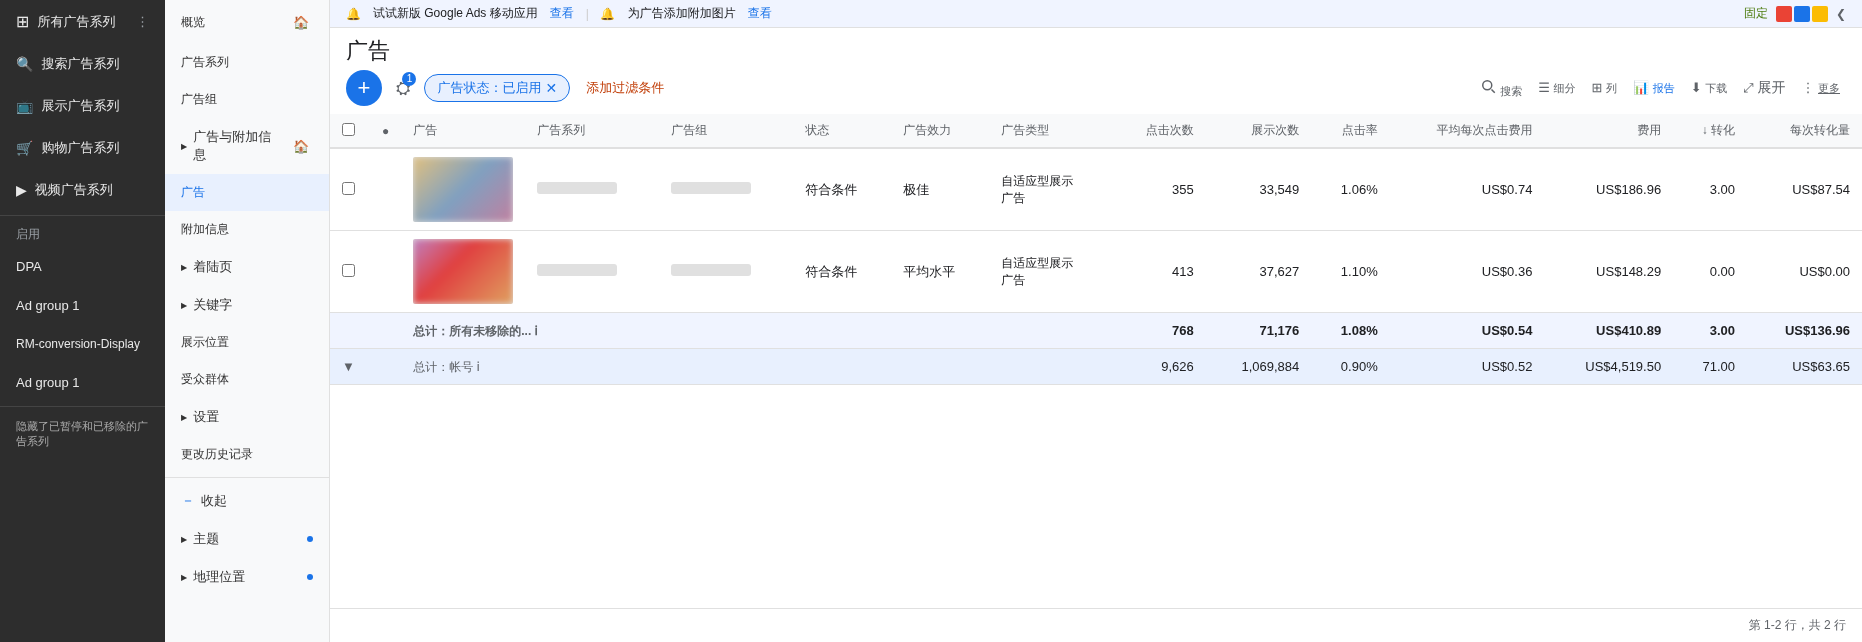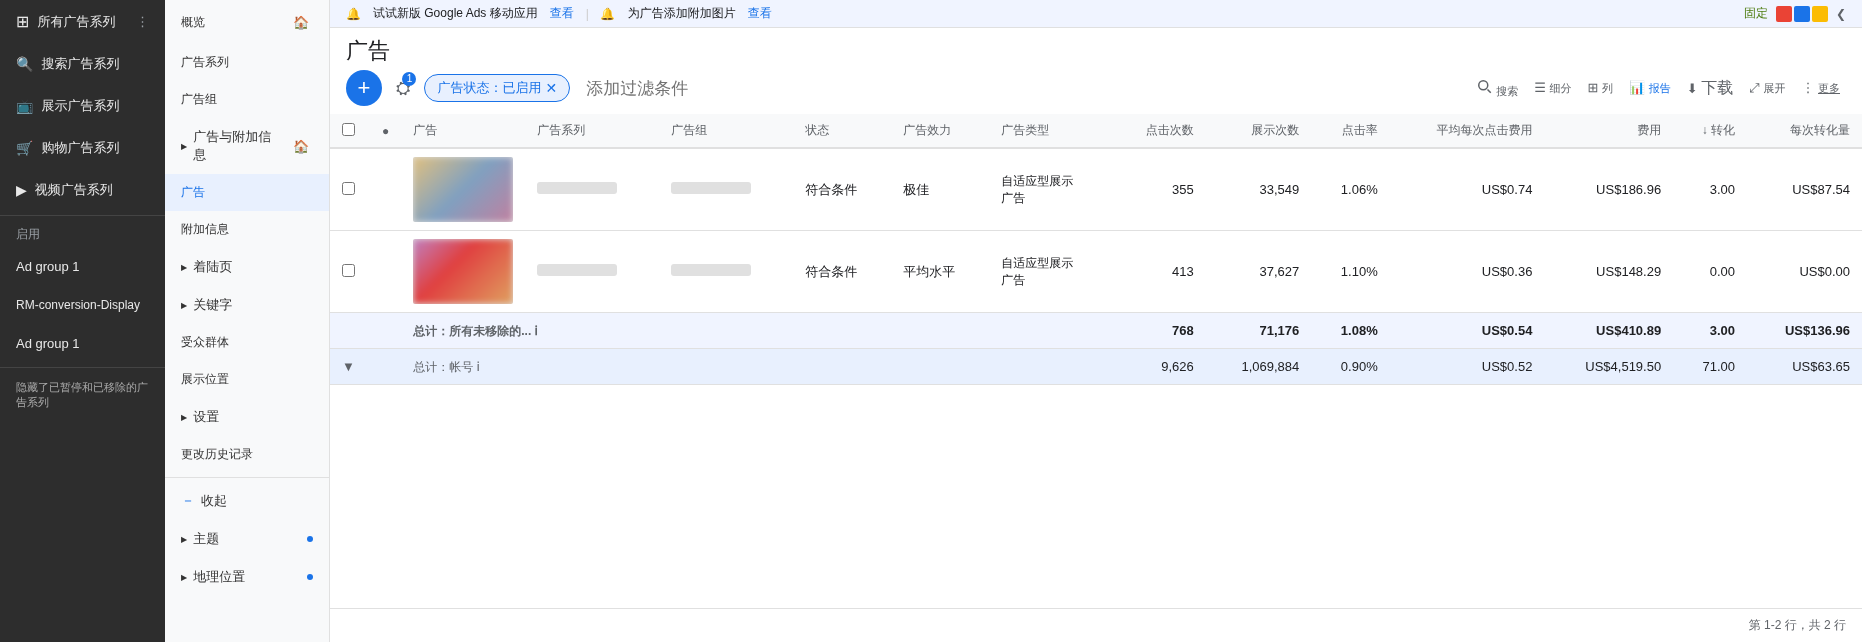--- a/index.html
+++ b/index.html
@@ -28,21 +28,21 @@
     
     
     .top-banner { background: #f0f4ff; padding: 4px 16px; display: flex; align-items: center; gap: 12px; font-size: 12px; border-bottom: 1px solid #e0e0e0; min-height: 28px; }
     .banner-link { color: #1a73e8; cursor: pointer; text-decoration: none; }
     .banner-close { margin-left: auto; cursor: pointer; color: #5f6368; }
     .page-title { font-size: 22px; font-weight: 400; color: #202124; margin-right: 8px; }
     .btn-add { background: #1a73e8; color: white; border: none; border-radius: 50%; width: 36px; height: 36px; font-size: 22px; cursor: pointer; display: flex; align-items: center; justify-content: center; }
     .btn-filter { background: transparent; border: none; cursor: pointer; color: #5f6368; padding: 6px; position: relative; }
     .filter-badge { position: absolute; top: 0; right: 0; background: #1a73e8; color: white; border-radius: 50%; width: 14px; height: 14px; font-size: 10px; display: flex; align-items: center; justify-content: center; }
     .filter-chip { background: #e8f0fe; border: 1px solid #1a73e8; border-radius: 16px; padding: 4px 12px; color: #1a73e8; font-size: 13px; cursor: pointer; display: flex; align-items: center; gap: 4px; }
-    .add-filter-btn { color: #737373; cursor: pointer; font-size: 17px; padding: 4px 8px; }
+    .add-filter-btn { color: #c2410c; cursor: pointer; font-size: 13px; padding: 4px 8px; }
     .action-icon { color: #5f6368; cursor: pointer; padding: 6px; border-radius: 4px; }
     .action-icon.active { color: #1a73e8; }
     
     
     .table-container { flex: 1; overflow: auto; }
     table { width: 100%; border-collapse: collapse; font-size: 13px; }
     th { background: #f8f9fa; padding: 8px 12px; text-align: left; font-weight: 500; color: #5f6368; border-bottom: 2px solid #e0e0e0; white-space: nowrap; position: sticky; top: 0; z-index: 10; font-size: 12px; }
     td { padding: 8px 12px; border-bottom: 1px solid #e0e0e0; color: #202124; vertical-align: middle; }
     .checkbox-col { width: 40px; }
     .status-dot-col { width: 30px; }
@@ -104,20 +104,23 @@
       <span style="font-size:14px;">🛒</span>
       <span>购物广告系列</span>
     </div>
     <div class="sidebar-item">
       <span style="font-size:14px;">▶</span>
       <span>视频广告系列</span>
     </div>
     <div class="sidebar-divider"></div>
     <div style="padding: 6px 16px 4px; color: #9aa0a6; font-size: 12px;">启用</div>
     <div class="sidebar-item">
+      <span>DPA</span>
+    </div>
+    <div class="sidebar-item">
       <span>Ad group 1</span>
     </div>
     <div class="sidebar-item">
       <span style="font-size:12px;">RM-conversion-Display</span>
     </div>
     <div class="sidebar-item">
       <span>Ad group 1</span>
     </div>
     <div class="sidebar-divider"></div>
     <div class="sidebar-bottom">隐藏了已暂停和已移除的广告系列</div>
@@ -147,24 +150,24 @@
     </div>
     <div class="sec-nav-group">
       <span class="triangle">▶</span>
       <span>着陆页</span>
     </div>
     <div class="sec-nav-group">
       <span class="triangle">▶</span>
       <span>关键字</span>
     </div>
     <div class="sec-nav-item">
+      <span>展示位置</span>
+    </div>
+    <div class="sec-nav-item">
       <span>受众群体</span>
-    </div>
-    <div class="sec-nav-item">
-      <span>展示位置</span>
     </div>
     <div class="sec-nav-group">
       <span class="triangle">▶</span>
       <span>设置</span>
     </div>
     <div class="sec-nav-item">
       <span>更改历史记录</span>
     </div>
     <div style="height:1px; background:#e0e0e0; margin: 4px 0;"></div>
     <div class="sec-nav-group">
@@ -239,25 +242,25 @@
         <div class="action-icon">
           <span>⊞</span>
           <span style="font-size:11px;">列</span>
         </div>
         <div class="action-icon active">
           <span>📊</span>
           <span style="font-size:11px; color:#1a73e8;">报告</span>
         </div>
         <div class="action-icon">
           <span>⬇</span>
-          <span style="font-size:16px;">下载</span>
+          <span style="font-size:11px;">下载</span>
         </div>
         <div class="action-icon">
           <span>⤢</span>
-          <span style="font-size:11px;margin-top:28px;">展开</span>
+          <span style="font-size:14px;margin-top:28px;">展开</span>
         </div>
         <div class="action-icon">
           <span>⋮</span>
           <span style="font-size:11px;text-decoration:underline;">更多</span>
         </div>
       </div>
     </div>
 
     <div class="table-container">
       <table>

